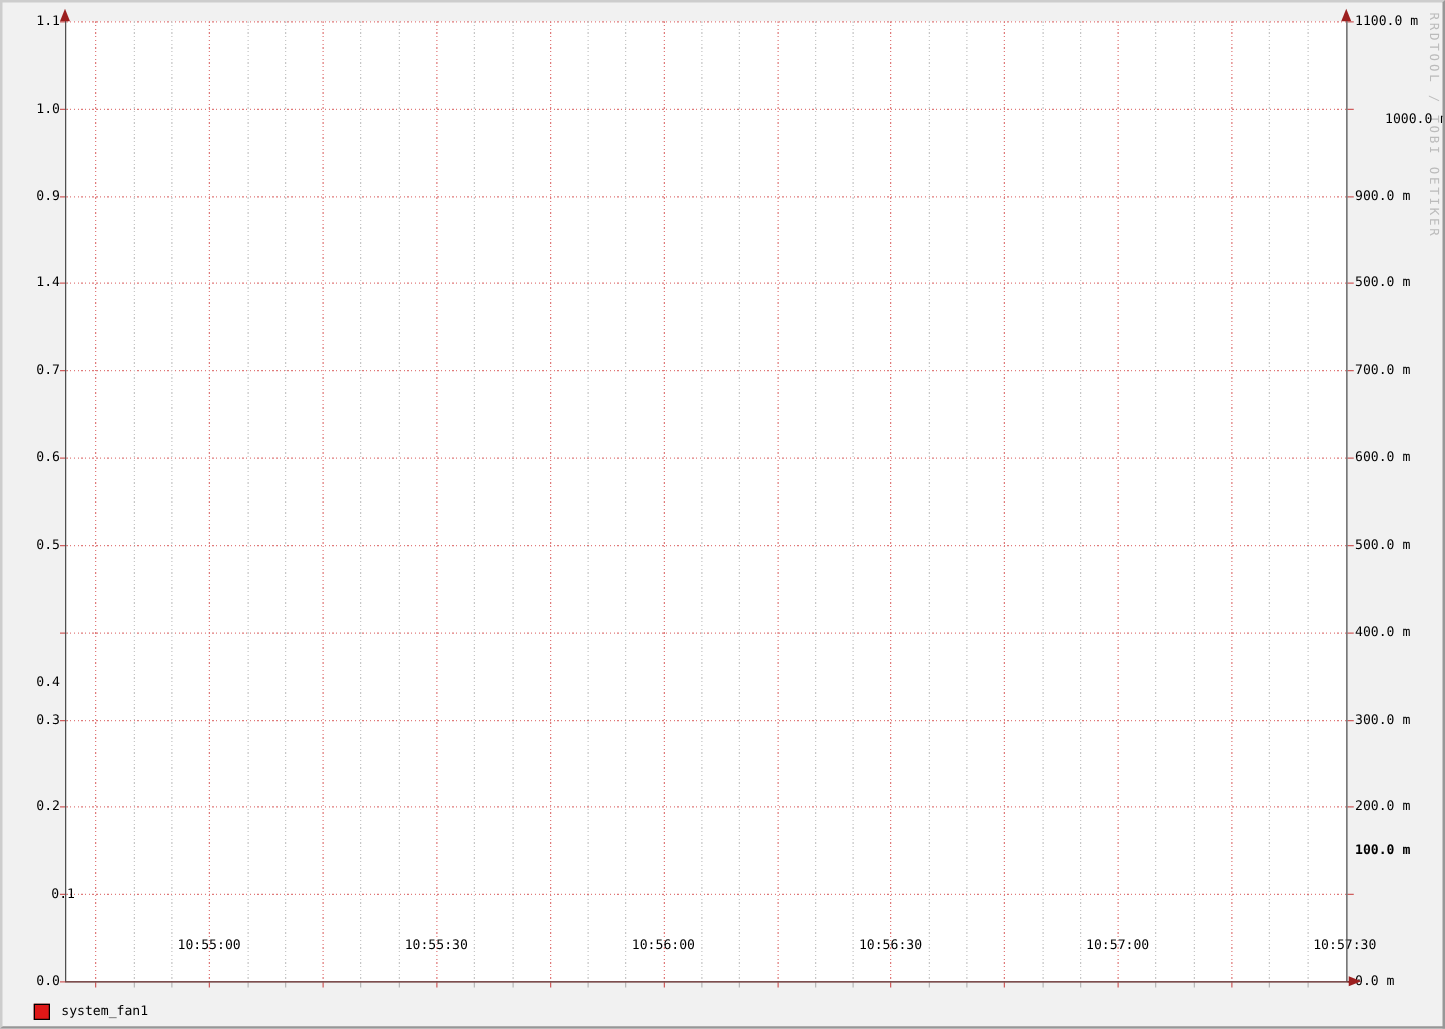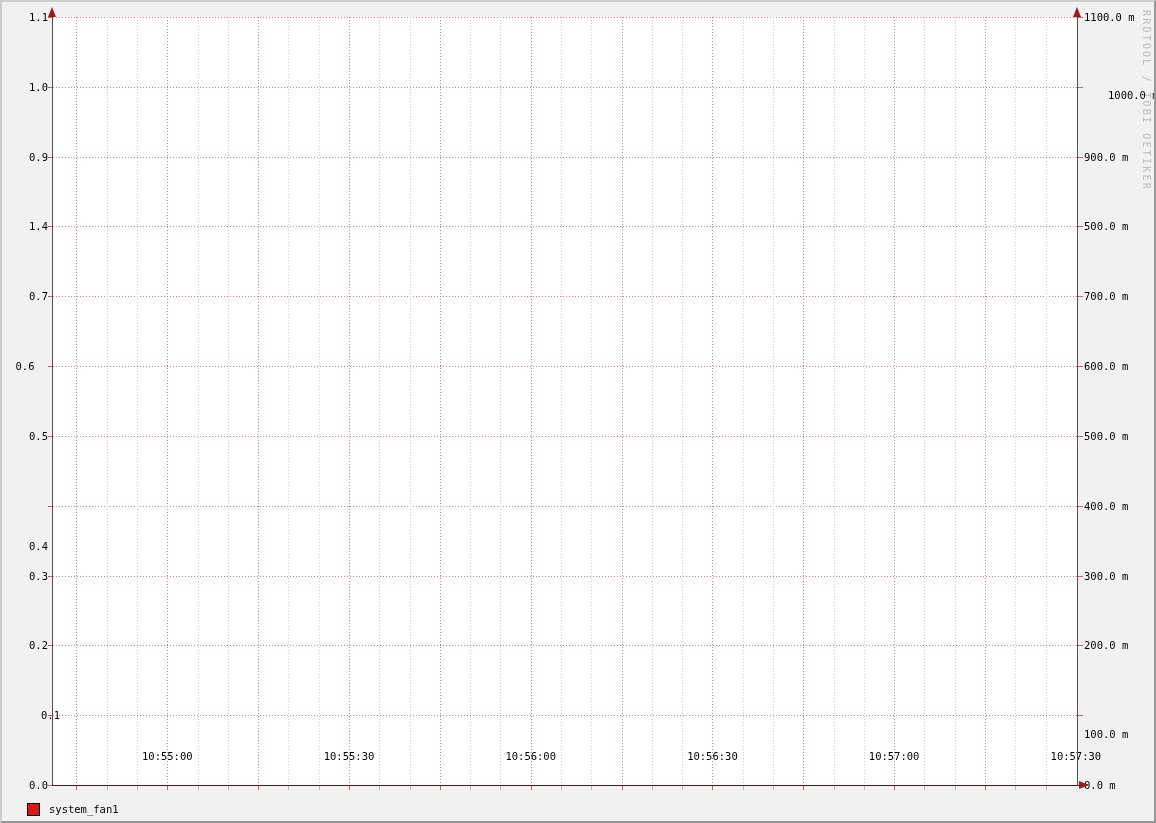--- a/index.html
+++ b/index.html
@@ -104,40 +104,40 @@
     <div id="legend-swatch" style="background: rgb(223, 23, 23);"></div>
     <div id="legend-label">system_fan1</div>
   </div>
 <div class="tick red" style="left: 46px; top: 783px; width: 4px; height: 1px;"></div>
     <div class="tick red" style="left: 1076px; top: 783px; width: 5px; height: 1px;"></div>
     <div class="ylab left" style="top: 783px;">0.0</div>
     <div class="ylab right" style="top: 783px;">0.0 m</div>
     <div class="tick red" style="left: 46px; top: 713.182px; width: 4px; height: 1px;"></div>
     <div class="tick red" style="left: 1076px; top: 713.182px; width: 5px; height: 1px;"></div>
     <div class="ylab left" style="top: 713.182px; margin-left: 12px;">0.1</div>
-    <div class="ylab right" style="top: 732px;">100.0 m</div>
+    <div class="ylab right" style="top: 678px; font-weight: bold;">100.0 m</div>
     <div class="tick red" style="left: 46px; top: 643.364px; width: 4px; height: 1px;"></div>
     <div class="tick red" style="left: 1076px; top: 643.364px; width: 5px; height: 1px;"></div>
     <div class="ylab left" style="top: 643.364px;">0.2</div>
     <div class="ylab right" style="top: 643.364px;">200.0 m</div>
     <div class="tick red" style="left: 46px; top: 573.545px; width: 4px; height: 1px;"></div>
     <div class="tick red" style="left: 1076px; top: 573.545px; width: 5px; height: 1px;"></div>
     <div class="ylab left" style="top: 573.545px;">0.3</div>
     <div class="ylab right" style="top: 573.545px;">300.0 m</div>
     <div class="tick red" style="left: 46px; top: 503.727px; width: 4px; height: 1px;"></div>
     <div class="tick red" style="left: 1076px; top: 503.727px; width: 5px; height: 1px;"></div>
     <div class="ylab left" style="top: 503.727px; margin-top: 40px;">0.4</div>
     <div class="ylab right" style="top: 503.727px;">400.0 m</div>
     <div class="tick red" style="left: 46px; top: 433.909px; width: 4px; height: 1px;"></div>
     <div class="tick red" style="left: 1076px; top: 433.909px; width: 5px; height: 1px;"></div>
     <div class="ylab left" style="top: 433.909px;">0.5</div>
     <div class="ylab right" style="top: 433.909px;">500.0 m</div>
     <div class="tick red" style="left: 46px; top: 364.091px; width: 4px; height: 1px;"></div>
     <div class="tick red" style="left: 1076px; top: 364.091px; width: 5px; height: 1px;"></div>
-    <div class="ylab left" style="top: 364.091px; text-align: center;">0.6</div>
+    <div class="ylab left" style="top: 364.091px;">0.6</div>
     <div class="ylab right" style="top: 364.091px;">600.0 m</div>
     <div class="tick red" style="left: 46px; top: 294.273px; width: 4px; height: 1px;"></div>
     <div class="tick red" style="left: 1076px; top: 294.273px; width: 5px; height: 1px;"></div>
     <div class="ylab left" style="top: 294.273px;">0.7</div>
     <div class="ylab right" style="top: 294.273px;">700.0 m</div>
     <div class="tick red" style="left: 46px; top: 224.455px; width: 4px; height: 1px;"></div>
     <div class="tick red" style="left: 1076px; top: 224.455px; width: 5px; height: 1px;"></div>
     <div class="ylab left" style="top: 224.455px;">1.4</div>
     <div class="ylab right" style="top: 224.455px;">500.0 m</div>
     <div class="tick red" style="left: 46px; top: 154.636px; width: 4px; height: 1px;"></div>

